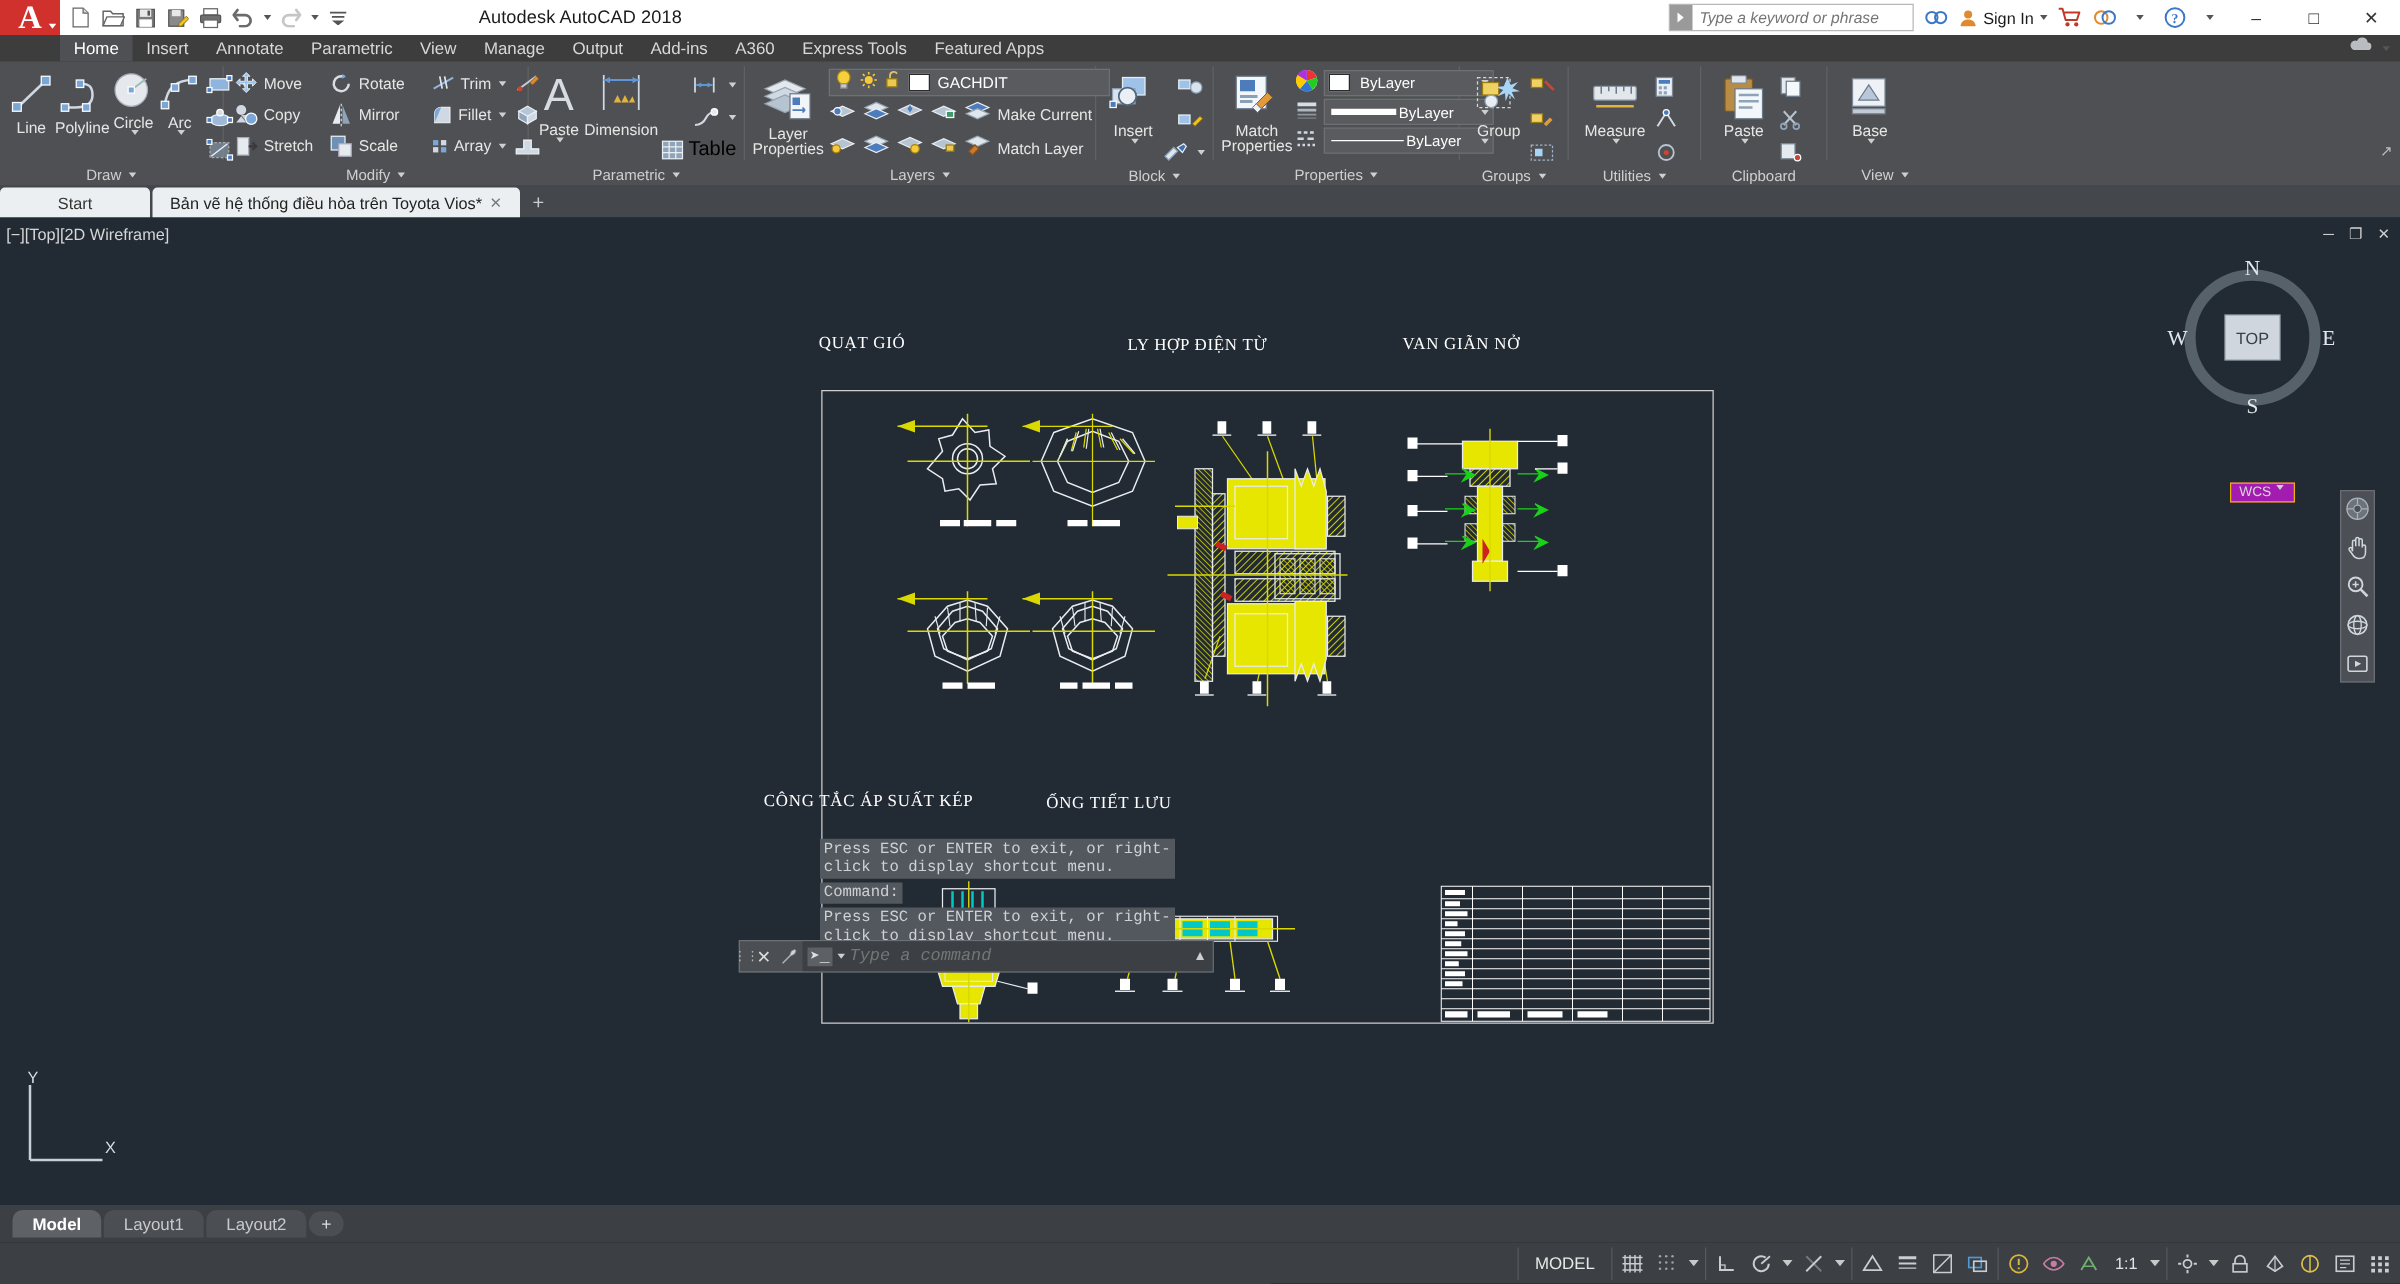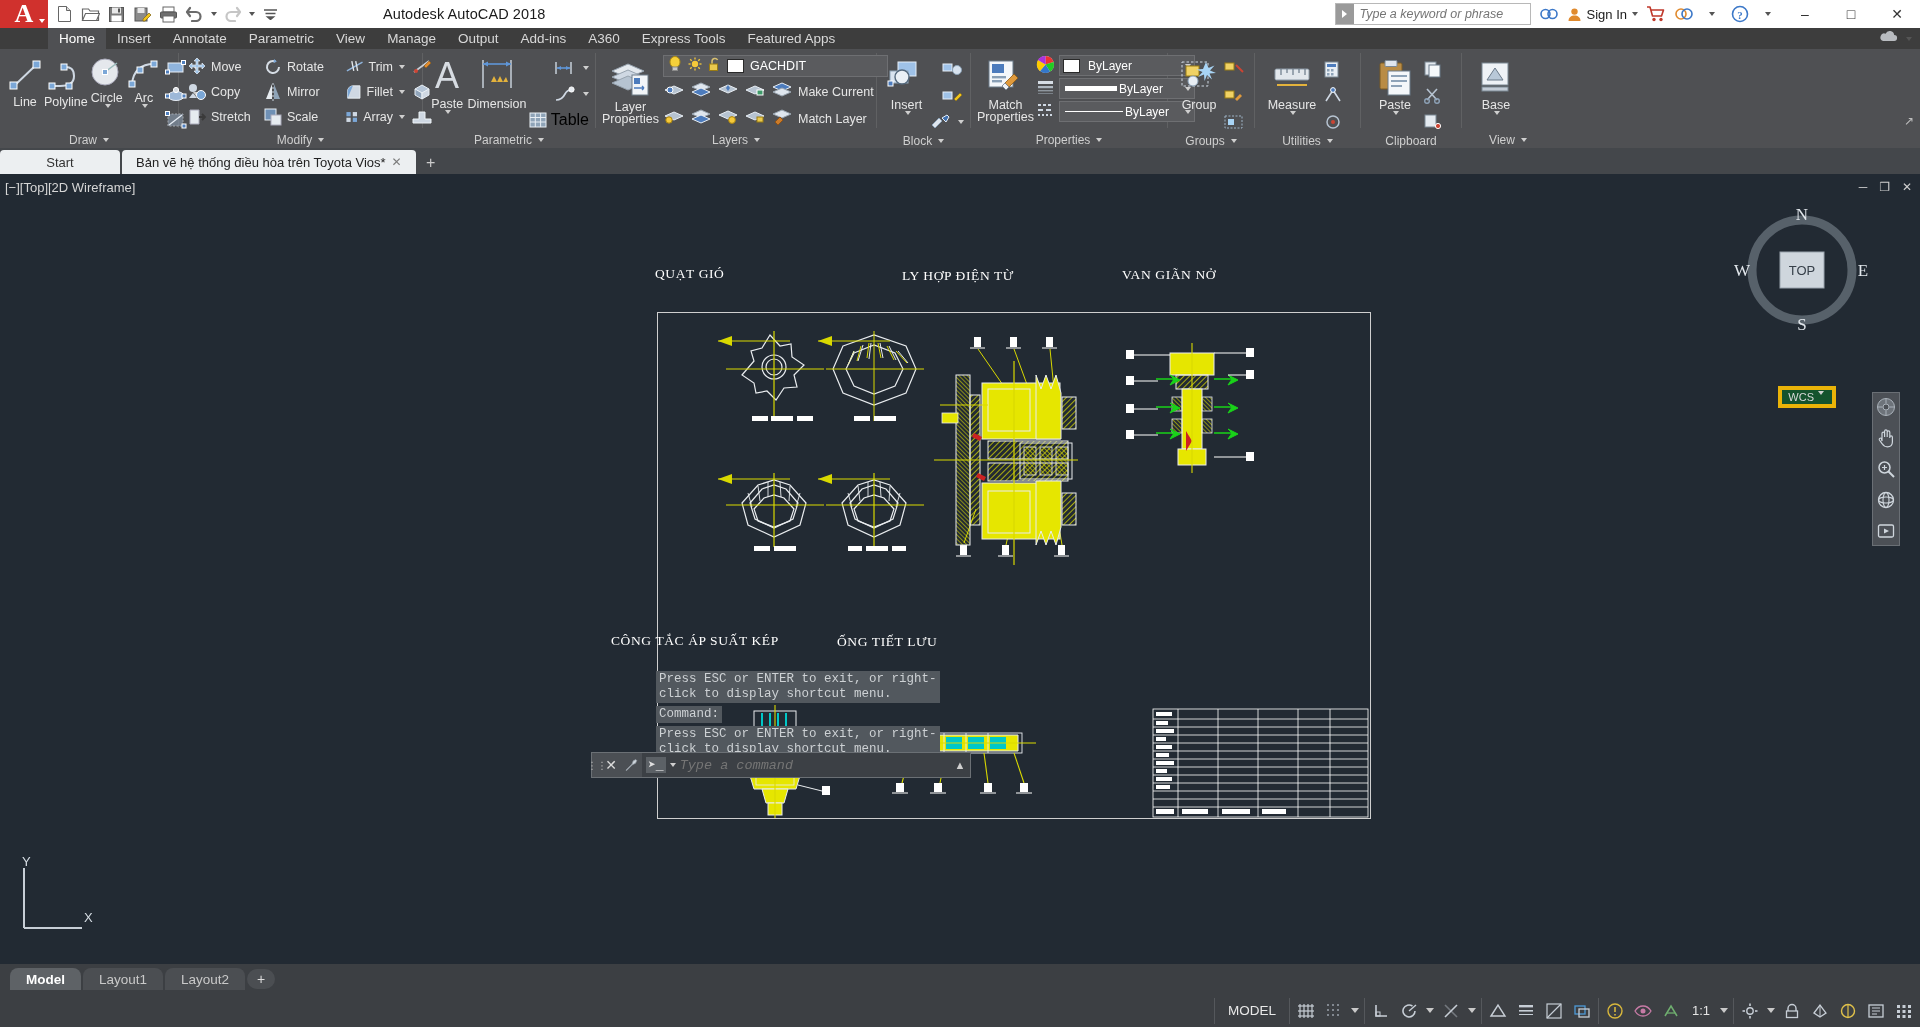--- a/index.html
+++ b/index.html
@@ -179,21 +179,21 @@
     position:absolute; font-family:"Liberation Serif", serif;
     color:#ffffff; font-size:13.5px; letter-spacing:.6px; white-space:nowrap;
   }
 
   
   .ucs { position:absolute; left:10px; bottom:28px; width:90px; height:80px; }
 
   
   .viewcube { position:absolute; right:48px; top:30px; width:140px; height:130px; }
   .wcs-badge {
-    position:absolute; right:84px; top:212px; background:#14532d; border:4px solid #eab308;
+    position:absolute; right:84px; top:212px; background:#a21caf; border:1px solid #eab308;
     color:#d8d8d8; font-size:11px; padding:1px 8px 1px 6px; display:flex; gap:4px; align-items:flex-start;
   }
   
   .navbar {
     position:absolute; right:20px; top:218px; width:28px;
     background:#4c5056; border:1px solid #6a6f75; padding:3px 0;
     display:flex; flex-direction:column; align-items:center; gap:9px;
   }
   .navbar .nb { width:22px; height:22px; display:flex;align-items:center;justify-content:center; }
 

